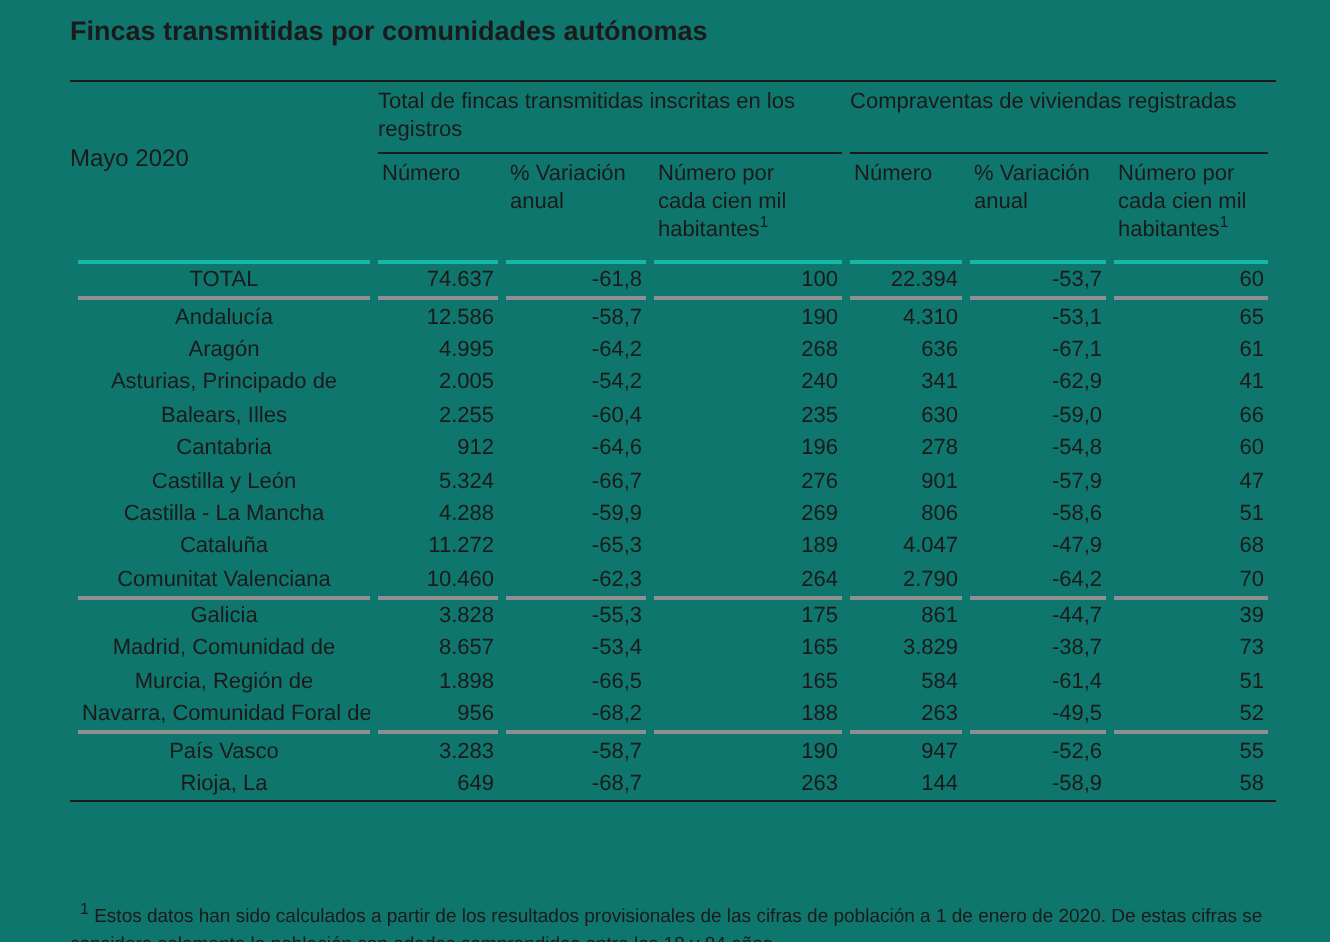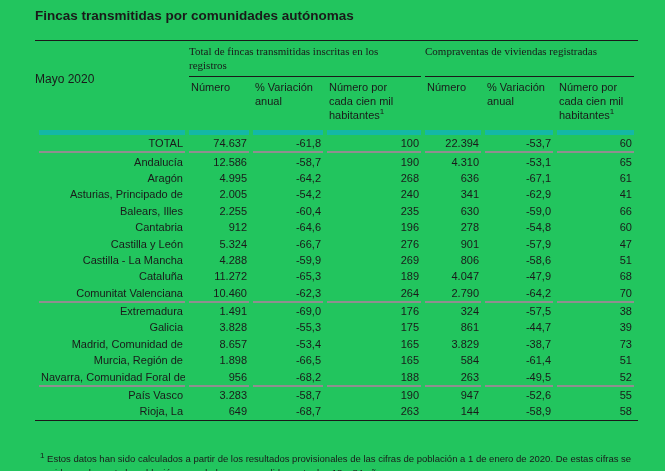--- a/index.html
+++ b/index.html
@@ -1,41 +1,41 @@
 <!DOCTYPE html>
 <html><head>
 <meta charset="utf-8">
 <style>
   html,body { margin:0; padding:0; background:#fff; }
   .page {
-    position:relative; width:665px; height:471px; background:#22c55e;
+    position:relative; width:665px; height:471px; background:#0f766e;
     font-family:"Liberation Sans", sans-serif; color:#1a1a1a; overflow:hidden;
   }
   .title { position:absolute; left:35px; top:8px; font-size:13.5px; font-weight:bold; letter-spacing:0; }
   .subtitle { position:absolute; left:35px; top:25px; font-size:12px;margin-top:47px; }
 
   .table-wrap {
     position:absolute; left:35px; top:40px; width:603px;
     border-top:1.5px solid #1a1a1a; border-bottom:1.5px solid #1a1a1a;
   }
   table.tbl {
     width:603px; border-collapse:separate; border-spacing:4px 0;
     table-layout:fixed; font-size:11px; color:#1a1a1a;
   }
   table.tbl td { padding:0 2px; overflow:hidden; }
 
   tr.grp-hdr td { vertical-align:top; line-height:14px; height:30px; padding:3px 14px 2px 0; }
-  tr.grp-hdr td.group { border-bottom:1px solid #1a1a1a;font-family:Liberation Serif, serif; }
+  tr.grp-hdr td.group { border-bottom:1px solid #1a1a1a; }
 
   tr.sub-hdr td { vertical-align:top; line-height:14px; height:46px;
-                  padding:3px 2px 4px 2px; border-bottom:5px solid #14b8a6; }
+                  padding:3px 2px 4px 2px; border-bottom:2px solid #14b8a6; }
   tr.sub-hdr td.ph1 { padding-right:14px; }
 
   tr.body td { height:16.4px; vertical-align:middle; text-align:right; white-space:nowrap; }
-  tr.body td:first-child { text-align:right; }
+  tr.body td:first-child { text-align:center; }
   tr.sep td { border-bottom:2px solid #8f8f8f; }
 
   sup { font-size:8px; line-height:0; }
 
   .footnote {
     position:absolute; left:35px; top:436px; width:602px;
     font-size:9.5px; line-height:13.5px; text-indent:5px;margin-top:16px;
   }
 </style>
 </head>
@@ -158,29 +158,20 @@
       <tr class="body sep">
         <td>Comunitat Valenciana</td>
         <td>10.460</td>
         <td>-62,3</td>
         <td>264</td>
         <td>2.790</td>
         <td>-64,2</td>
         <td>70</td>
       </tr>
       <tr class="body">
-        <td>Extremadura</td>
-        <td>1.491</td>
-        <td>-69,0</td>
-        <td>176</td>
-        <td>324</td>
-        <td>-57,5</td>
-        <td>38</td>
-      </tr>
-      <tr class="body">
         <td>Galicia</td>
         <td>3.828</td>
         <td>-55,3</td>
         <td>175</td>
         <td>861</td>
         <td>-44,7</td>
         <td>39</td>
       </tr>
       <tr class="body">
         <td>Madrid, Comunidad de</td>

